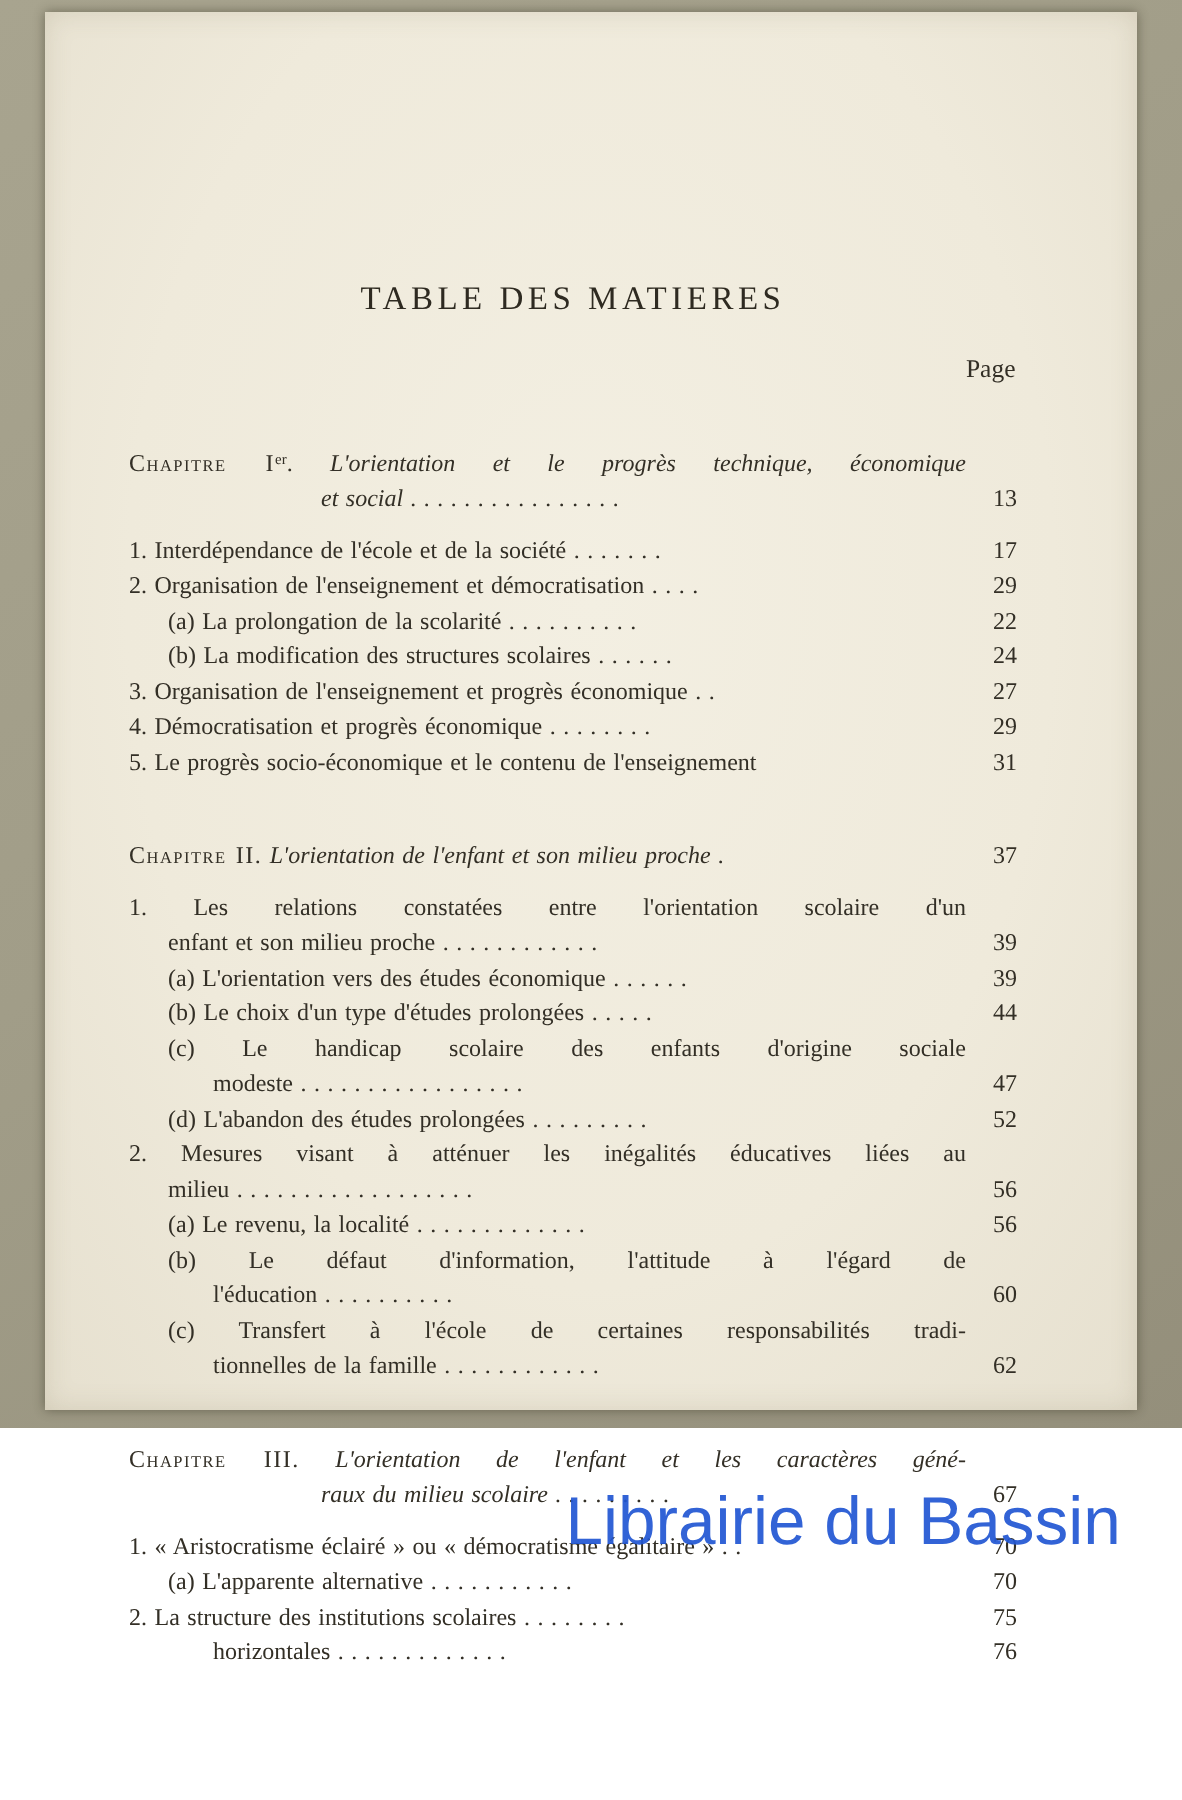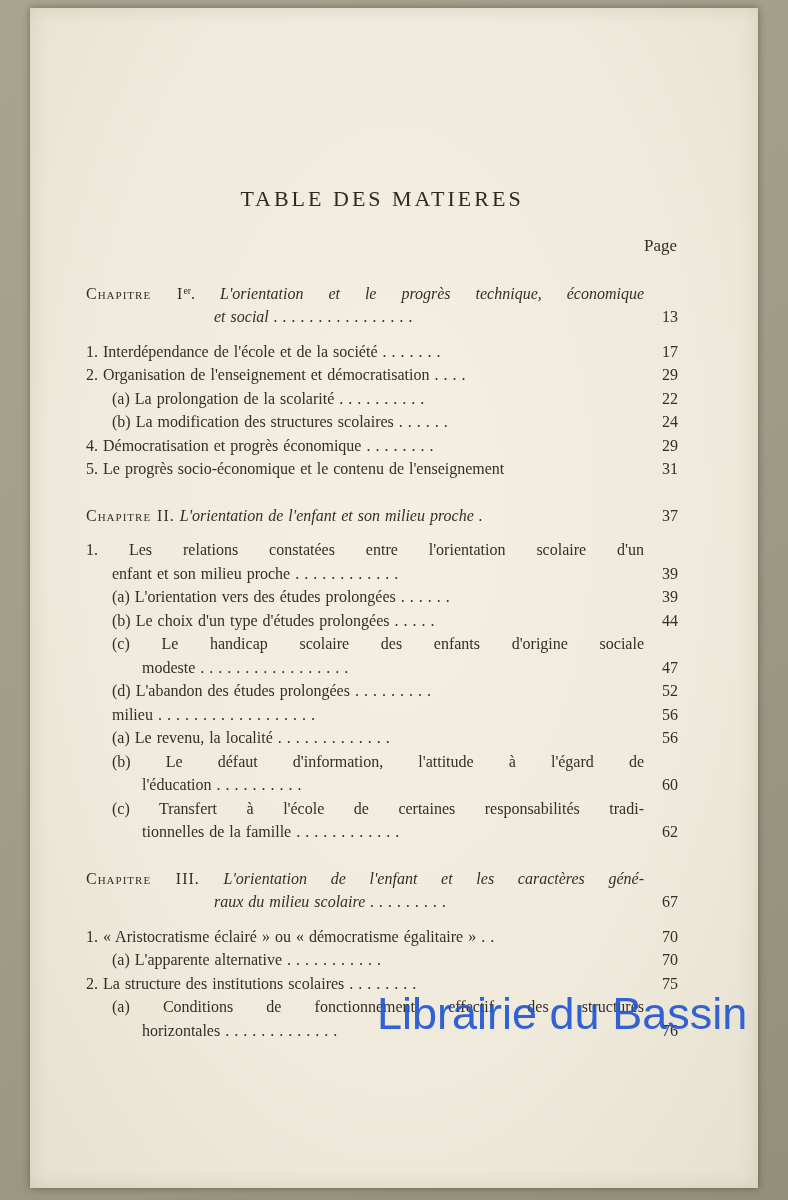--- a/index.html
+++ b/index.html
@@ -3,21 +3,21 @@
 <meta charset="utf-8">
 <style>
   html, body { margin: 0; padding: 0; }
   body {
     width: 788px; height: 1200px;
     font-family: "Liberation Serif", "DejaVu Serif", serif;
     overflow: hidden;
   }
   .photo {
     position: relative;
-    width: 788px; height: 1200px;
+    width: 788px; height: 952px;
     background: linear-gradient(145deg, #a8a48f 0%, #a19d88 45%, #948f7b 100%);
   }
   .page {
     position: absolute;
     top: 8px; left: 30px; right: 30px; bottom: 12px;
     background: radial-gradient(ellipse at 50% 42%, #f3efe2 0%, #efeadb 60%, #e6e0cf 100%);
     box-shadow: 0 0 7px rgba(40,35,20,0.45), inset 0 0 18px rgba(120,110,80,0.18);
   }
   .content {
     position: relative;
@@ -58,21 +58,21 @@
   .pg { width: 34px; text-align: right; }
   .i0   { padding-left: 0; }
   .i1   { padding-left: 26px; }
   .i2   { padding-left: 56px; }
   .ichap{ padding-left: 128px; }
   .iav  { padding-left: 72px; }
   .it, .txt.it { font-style: italic; }
   .sc { font-variant: small-caps; letter-spacing: 1px; }
   .sup { font-size: 0.62em; vertical-align: 0.5em; letter-spacing: 0; }
   .pl { }
-  .gap-lg { margin-top: 23px; }
+  .gap-lg { margin-top: 39px; }
   .gap-md { margin-top: 11px; }
   .watermark {
     position: absolute;
     left: 356px; top: 988px;
     font-family: "Liberation Sans", "DejaVu Sans", sans-serif;
     font-size: 45px;
     font-weight: normal;
     color: rgba(33, 86, 210, 0.92);
     white-space: nowrap;
     z-index: 5;
@@ -106,58 +106,66 @@
           </div>
           <div class="row">
             <span class="txt i1">(a) La prolongation de la scolarité . . . . . . . . . .</span>
             <span class="pg">22</span>
           </div>
           <div class="row">
             <span class="txt i1">(b) La modification des structures scolaires . . . . . .</span>
             <span class="pg">24</span>
           </div>
           <div class="row">
+            <span class="txt i0">3. Organisation de l'enseignement et progrès économique . .</span>
+            <span class="pg">27</span>
+          </div>
+          <div class="row">
             <span class="txt i0">4. Démocratisation et progrès économique . . . . . . . .</span>
             <span class="pg">29</span>
           </div>
           <div class="row">
             <span class="txt i0">5. Le progrès socio-économique et le contenu de l'enseignement</span>
             <span class="pg">31</span>
           </div>
           <div class="row gap-lg">
             <span class="txt i0"><span class="sc">Chapitre II.</span><span class="it"> L'orientation de l'enfant et son milieu proche .</span></span>
             <span class="pg">37</span>
           </div>
           <div class="row gap-md">
             <span class="txt i0 just">1. Les relations constatées entre l'orientation scolaire d'un</span>
             <span class="pg"></span>
           </div>
           <div class="row">
             <span class="txt i1">enfant et son milieu proche . . . . . . . . . . . .</span>
             <span class="pg">39</span>
           </div>
           <div class="row">
-            <span class="txt i1">(a) L'orientation vers des études prolongées . . . . . .</span>
+            <span class="txt i1">(a) L'orientation vers des études économique . . . . . .</span>
             <span class="pg">39</span>
           </div>
           <div class="row">
             <span class="txt i1">(b) Le choix d'un type d'études prolongées . . . . .</span>
             <span class="pg">44</span>
           </div>
           <div class="row">
             <span class="txt i1 just">(c) Le handicap scolaire des enfants d'origine sociale</span>
             <span class="pg"></span>
           </div>
           <div class="row">
             <span class="txt i2">modeste . . . . . . . . . . . . . . . . .</span>
             <span class="pg">47</span>
           </div>
           <div class="row">
             <span class="txt i1">(d) L'abandon des études prolongées . . . . . . . . .</span>
             <span class="pg">52</span>
+          </div>
+          <div class="row">
+            <span class="txt i0 just">2. Mesures visant à atténuer les inégalités éducatives liées au</span>
+            <span class="pg"></span>
           </div>
           <div class="row">
             <span class="txt i1">milieu . . . . . . . . . . . . . . . . . .</span>
             <span class="pg">56</span>
           </div>
           <div class="row">
             <span class="txt i1">(a) Le revenu, la localité . . . . . . . . . . . . .</span>
             <span class="pg">56</span>
           </div>
           <div class="row">
@@ -188,24 +196,20 @@
             <span class="txt i0">1. « Aristocratisme éclairé » ou « démocratisme égalitaire » . .</span>
             <span class="pg">70</span>
           </div>
           <div class="row">
             <span class="txt i1">(a) L'apparente alternative . . . . . . . . . . .</span>
             <span class="pg">70</span>
           </div>
           <div class="row">
             <span class="txt i0">2. La structure des institutions scolaires . . . . . . . .</span>
             <span class="pg">75</span>
-          </div>
-          <div class="row">
-            <span class="txt i1 just">(a) Conditions de fonctionnement effectif des structures</span>
-            <span class="pg"></span>
           </div>
           <div class="row">
             <span class="txt i2">horizontales . . . . . . . . . . . . .</span>
             <span class="pg">76</span>
           </div>
         </div>
     </div>
   </div>
   <div class="watermark">Librairie du Bassin</div>
 </div>

